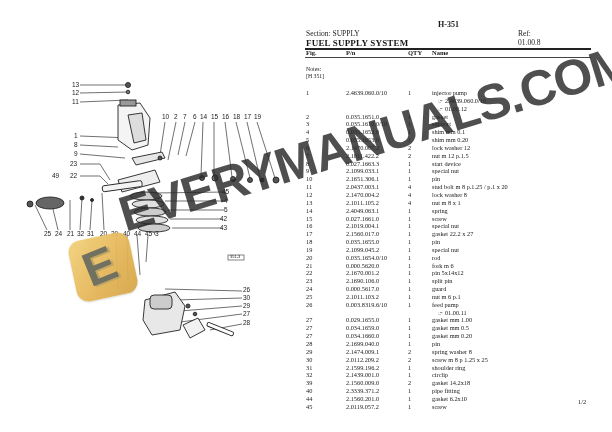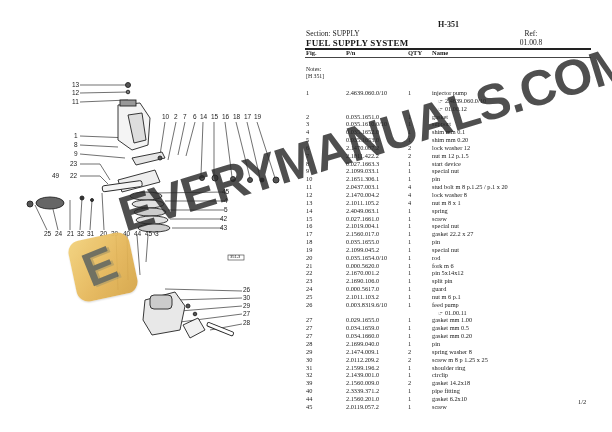--- a/index.html
+++ b/index.html
@@ -1,20 +1,20 @@
 <!DOCTYPE html>
 <html><head>
   <meta charset="utf-8">
   <style>
     html, body { margin: 0; padding: 0; }
     body {
       width: 612px; height: 432px; background: #ffffff; position: relative; overflow: hidden;
       font-family: "Liberation Serif", "DejaVu Serif", serif; color: #1a1a1a;
     }
-    .page { position: absolute; left: 0; top: 0; width: 544px; height: 432px; text-align: center; }
+    .page { position: absolute; left: 0; top: 0; width: 544px; height: 432px; }
 
     
     .diagram { position: absolute; left: 0; top: 70px; width: 300px; height: 300px; }
     .diagram svg { position: absolute; left: 0; top: 0; }
     .callout { position: absolute; font-family: "Liberation Sans", "DejaVu Sans", sans-serif; font-size: 6.5px; color: #222; line-height: 1; }
 
     
     .doc-code { position: absolute; left: 438px; top: 20px; font-size: 8px; font-weight: bold; }
     .section { position: absolute; left: 306px; top: 29px; font-size: 7.5px; }
     .ref { position: absolute; left: 518px; top: 29px; font-size: 7.5px; }

